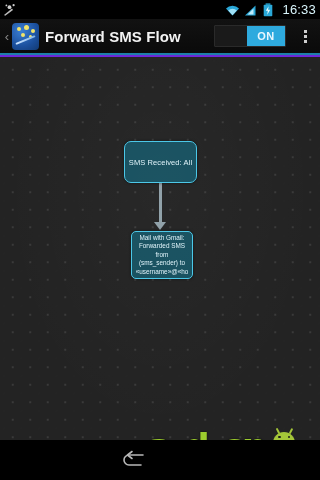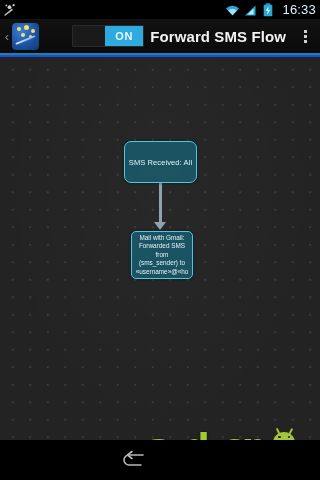--- a/index.html
+++ b/index.html
@@ -5,21 +5,21 @@
   * { margin:0; padding:0; box-sizing:border-box; }
   html, body {
     width:320px; height:480px;
     background:#000;
     font-family:"Liberation Sans", sans-serif;
     overflow:hidden;
   }
   #screen {
     position:relative;
     width:320px; height:480px;
-    background:#1d4ed8;
+    background:#6d28d9;
   }
 
   
   #status-bar {
     position:absolute; left:0; top:0;
     width:320px; height:19px;
     background:#000;
     display:flex; align-items:center;
     padding:0 4px 0 3px;
   }
@@ -256,26 +256,26 @@
   <div id="action-bar">
     <div id="up-caret">‹</div>
     <div id="app-icon">
       <span class="spark" style="left:5px;top:4px;width:4px;height:4px;"></span>
       <span class="spark" style="left:12px;top:2px;width:5px;height:5px;"></span>
       <span class="spark" style="left:19px;top:6px;width:4px;height:4px;"></span>
       <span class="spark" style="left:9px;top:10px;width:4px;height:4px;"></span>
       <span class="spark" style="left:17px;top:12px;width:3px;height:3px;"></span>
       <span class="wandline"></span>
     </div>
+    <div id="app-title">Forward SMS Flow</div>
     <div id="toggle-wrap">
       <div id="toggle-switch">
         <div id="toggle-knob">ON</div>
       </div>
     </div>
-    <div id="app-title">Forward SMS Flow</div>
     <div id="overflow-btn">
       <i></i>
         <i></i>
         <i></i>
     </div>
   </div>
 
   <div id="canvas">
 
     <div id="connector"></div>

